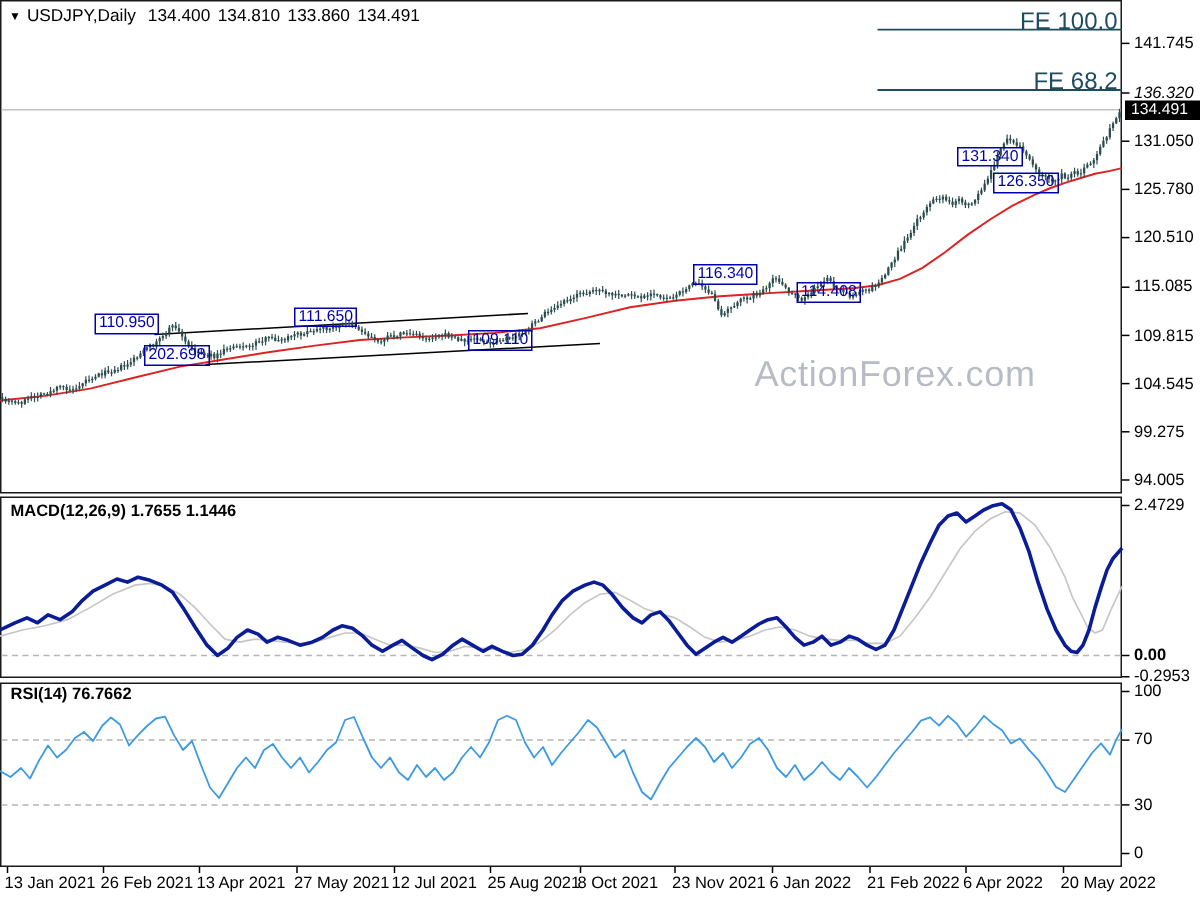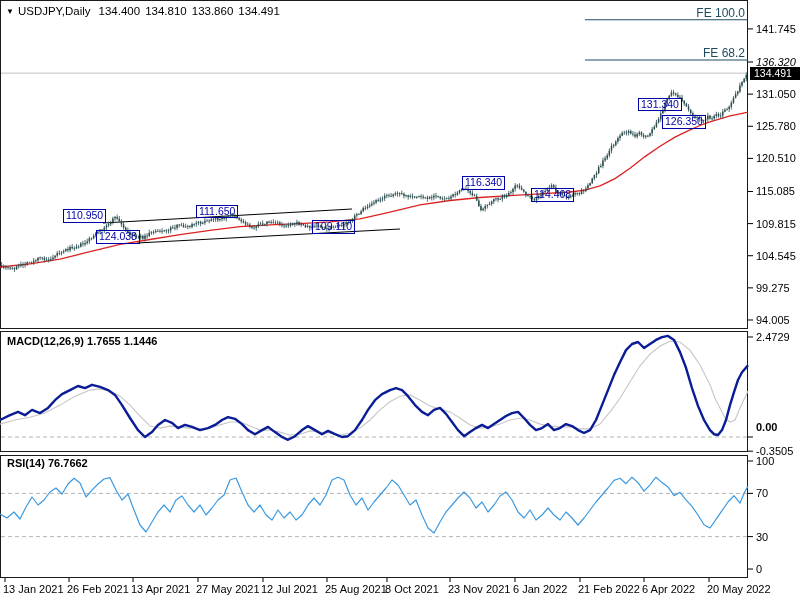--- a/index.html
+++ b/index.html
@@ -9,28 +9,29 @@
   .title{position:absolute;left:6px;top:5px;font-size:11.5px;color:#000;white-space:nowrap;}
   .title .tri{font-size:8px;position:relative;top:-1px;margin-right:4px;cursor:pointer;}
   .title b{font-weight:normal;margin-right:8px;}
   .title span.q{margin-right:5px;}
   .ind-label{position:absolute;left:7px;font-size:11px;color:#000;white-space:nowrap;font-weight:bold;}
   .ax{position:absolute;left:756px;font-size:11px;color:#000;white-space:nowrap;line-height:12px;}
   .badge{position:absolute;left:750px;width:48px;height:13px;background:#000;color:#fff;
          font-size:10.5px;line-height:13px;padding-left:4px;}
   .anno{position:absolute;border:1px solid #0000a8;color:#0000a8;background:transparent;
         font-size:10.5px;line-height:11.5px;padding:0 2px;white-space:nowrap;}
-  .fe{position:absolute;width:90px;text-align:right;font-size:12px;color:#1e4b5f;white-space:nowrap;}
+  .fe{position:absolute;width:90px;text-align:right;font-size:16px;color:#1e4b5f;white-space:nowrap;}
   .tlabel{position:absolute;font-size:11px;color:#000;white-space:nowrap;top:583px;}
   .wm{position:absolute;left:503px;top:236px;font-size:24px;color:#b7bcc4;letter-spacing:0.5px;}
 </style>
 </head>
 <body>
 
 <div class="stage">
+  <div class="wm">ActionForex.com</div>
 
   <svg id="chart-svg" width="800" height="600">
       <rect x="0.5" y="0.5" width="747" height="328" fill="none" stroke="#1a1a1a" stroke-width="1"></rect>
       <rect x="0.5" y="331.5" width="747" height="120" fill="none" stroke="#1a1a1a" stroke-width="1"></rect>
       <rect x="0.5" y="455.5" width="747" height="122" fill="none" stroke="#1a1a1a" stroke-width="1"></rect>
       <line x1="1" y1="437" x2="747" y2="437" stroke="#b5b5b5" stroke-width="1" stroke-dasharray="4 3"></line>
       <line x1="1" y1="493.4" x2="747" y2="493.4" stroke="#b5b5b5" stroke-width="1" stroke-dasharray="4 3"></line>
       <line x1="1" y1="536.6" x2="747" y2="536.6" stroke="#b5b5b5" stroke-width="1" stroke-dasharray="4 3"></line>
       <line x1="585" y1="19.747789999999952" x2="748" y2="19.747789999999952" stroke="#1e4b5f" stroke-width="1.2"></line>
       <line x1="585" y1="59.987989999999925" x2="748" y2="59.987989999999925" stroke="#1e4b5f" stroke-width="1.2"></line>
@@ -790,40 +791,40 @@
       <div class="ax" style="top: 56px; font-style: italic;">136.320</div>
       <div class="ax" style="top: 88.1312px;">131.050</div>
       <div class="ax" style="top: 120.262px;">125.780</div>
       <div class="ax" style="top: 152.394px;">120.510</div>
       <div class="ax" style="top: 185.47px;">115.085</div>
       <div class="ax" style="top: 217.601px;">109.815</div>
       <div class="ax" style="top: 249.732px;">104.545</div>
       <div class="ax" style="top: 281.863px;">99.275</div>
       <div class="ax" style="top: 313.995px;">94.005</div>
       <div class="ax" style="top: 330.996px; font-weight: normal;">2.4729</div>
-      <div class="ax" style="top: 421px; font-weight: bold;">0.00</div>
-      <div class="ax" style="top: 445.174px; font-weight: normal;">-0.3505</div>
+      <div class="ax" style="top: 431px; font-weight: bold;">0.00</div>
+      <div class="ax" style="top: 445.174px; font-weight: normal;">-0.2953</div>
       <div class="ax" style="top: 455px;">100</div>
       <div class="ax" style="top: 487.4px;">70</div>
       <div class="ax" style="top: 530.6px;">30</div>
       <div class="ax" style="top: 563px;">0</div>
       <div class="tlabel" style="left: 3px;">13 Jan 2021</div>
       <div class="tlabel" style="left: 67px;">26 Feb 2021</div>
       <div class="tlabel" style="left: 131px;">13 Apr 2021</div>
       <div class="tlabel" style="left: 196px;">27 May 2021</div>
       <div class="tlabel" style="left: 261px;">12 Jul 2021</div>
       <div class="tlabel" style="left: 325px;">25 Aug 2021</div>
       <div class="tlabel" style="left: 385px;">8 Oct 2021</div>
       <div class="tlabel" style="left: 448px;">23 Nov 2021</div>
       <div class="tlabel" style="left: 513px;">6 Jan 2022</div>
       <div class="tlabel" style="left: 578px;">21 Feb 2022</div>
       <div class="tlabel" style="left: 642px;">6 Apr 2022</div>
       <div class="tlabel" style="left: 707px;">20 May 2022</div>
       <div class="anno" style="left: 63px; top: 209.181px;">110.950</div>
-      <div class="anno" style="left: 96px; top: 230.398px;">124.038</div>
+      <div class="anno" style="left: 96px; top: 230.398px;">202.698</div>
       <div class="anno" style="left: 196px; top: 204.913px;">111.650</div>
       <div class="anno" style="left: 312px; top: 220.399px;">109.110</div>
       <div class="anno" style="left: 462px; top: 176.318px;">116.340</div>
       <div class="anno" style="left: 531px; top: 188.097px;">114.408</div>
       <div class="anno" style="left: 638px; top: 84.8631px; margin-top: 13px;">131.340</div>
       <div class="anno" style="left: 662px; top: 115.287px;">126.350</div>
     </div>
 </div>
 
 </body></html>

